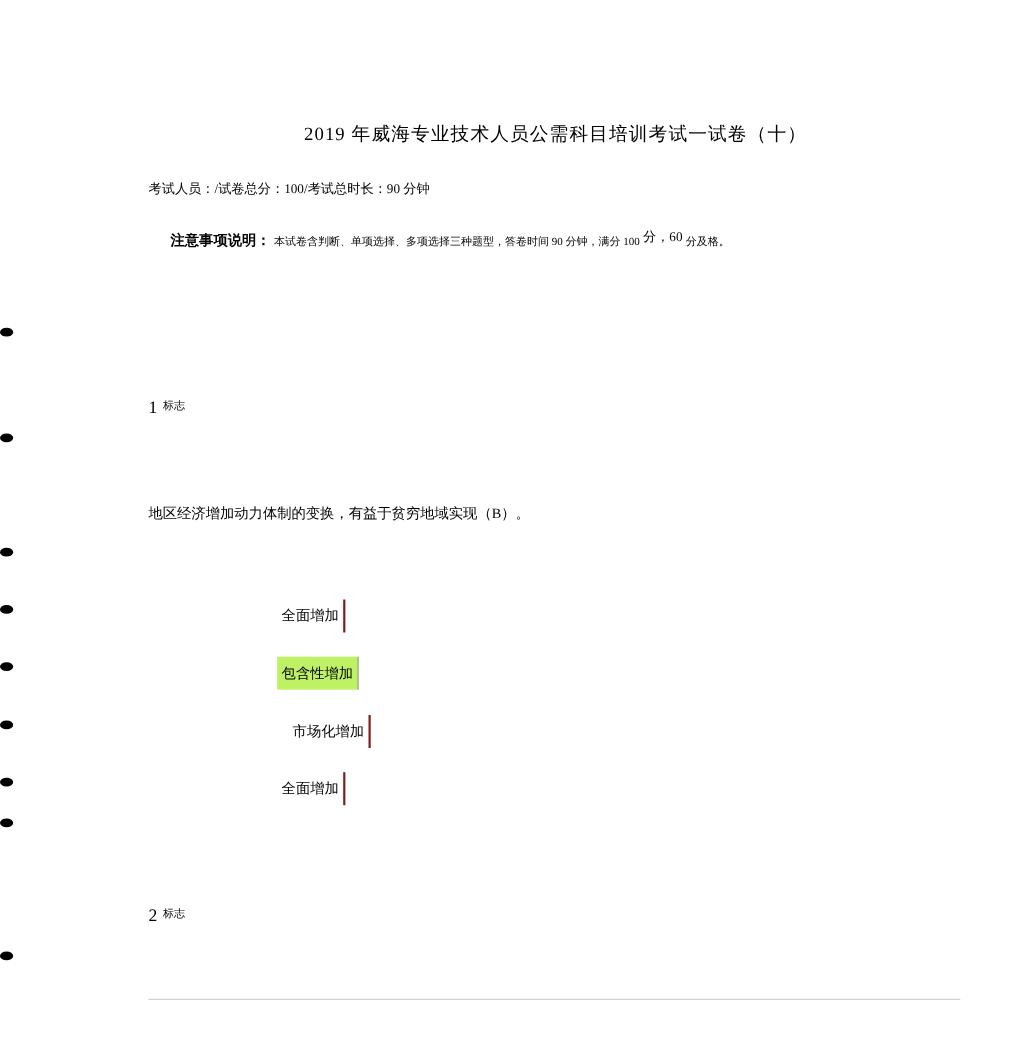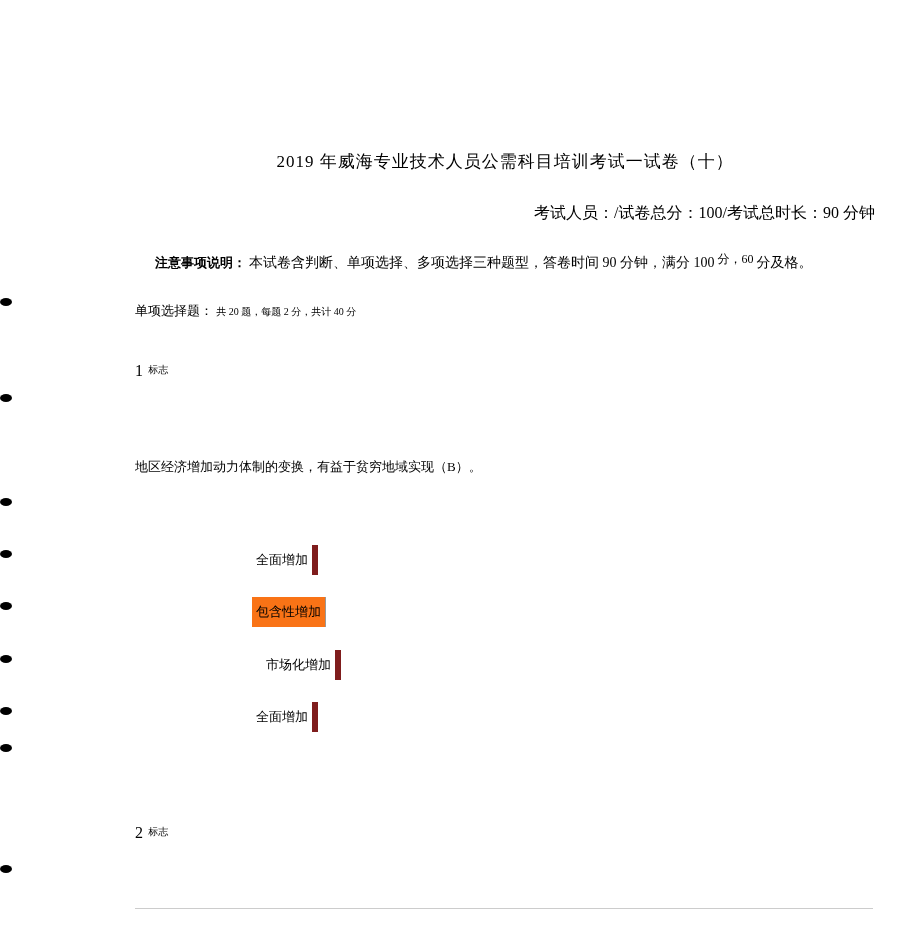--- a/index.html
+++ b/index.html
@@ -14,45 +14,44 @@
       font-family: "SimSun", "宋体", serif;
       color: #000;
       position: relative;
     }
     .page-container {
       position: absolute;
       left: 135px;
       top: 0;
       width: 740px;
       padding-top: 110px;
-      margin-top: 40px;
     }
     .title {
       text-align: center;
       font-size: 17px;
       font-weight: normal;
       margin-bottom: 30px;
       letter-spacing: 1px;
     }
     .meta-line {
-      text-align: right;
-      font-size: 16px;
+      text-align: left;
+      font-size: 12px;
       margin-bottom: 30px;
     }
     .notice-line {
       font-size: 12px;
       margin-left: 20px;
       margin-bottom: 30px;
     }
     .notice-line .notice-label {
       font-size: 13px;
       font-weight: bold;
     }
     .notice-line .notice-body {
-      font-size: 14px;
+      font-size: 10px;
     }
     .notice-line .score-word {
       font-size: 12px;
       position: relative;
       top: -4px;
     }
     .section-label {
       font-size: 13px;
       margin-left: 0px;
       margin-bottom: 20px;
@@ -87,25 +86,25 @@
       margin-left: 2px;
     }
     .q-text {
       font-size: 13px;
       margin-top: 16px;
     }
     .option {
       position: absolute;
       font-size: 13px;
       padding: 6px 4px;
-      border-right: 6px solid #7f1d1d;
+      border-right: 2px solid #7f1d1d;
       white-space: nowrap;
     }
     .option.highlighted {
-      background: #f97316;
+      background: #bef264;
       border-right: 1px solid #999;
     }
     .hr-line {
       position: absolute;
       left: 135px;
       width: 738px;
       height: 1px;
       background: #ccc;
     }
   </style>
@@ -113,24 +112,20 @@
 <body>
 
 <div class="page-container">
   <div class="title">2019 年威海专业技术人员公需科目培训考试一试卷（十）</div>
   <div class="meta-line">考试人员：/试卷总分：100/考试总时长：90 分钟</div>
   <div class="notice-line">
     <span class="notice-label">注意事项说明：</span>
     <span class="notice-body">本试卷含判断、单项选择、多项选择三种题型，答卷时间 90 分钟，满分 100</span>
     <span class="score-word">分，60</span>
     <span class="notice-body">分及格。</span>
-  </div>
-  <div class="section-label">
-    <span>单项选择题：</span>
-    <span class="count-detail">共 20 题，每题 2 分，共计 40 分</span>
   </div>
 </div>
 
 <div class="bullet" style="top:298px;"></div>
 <div class="bullet" style="top:394px;"></div>
 <div class="bullet" style="top:498px;"></div>
 <div class="bullet" style="top:550px;"></div>
 <div class="bullet" style="top:602px;"></div>
 <div class="bullet" style="top:655px;"></div>
 <div class="bullet" style="top:707px;"></div>

